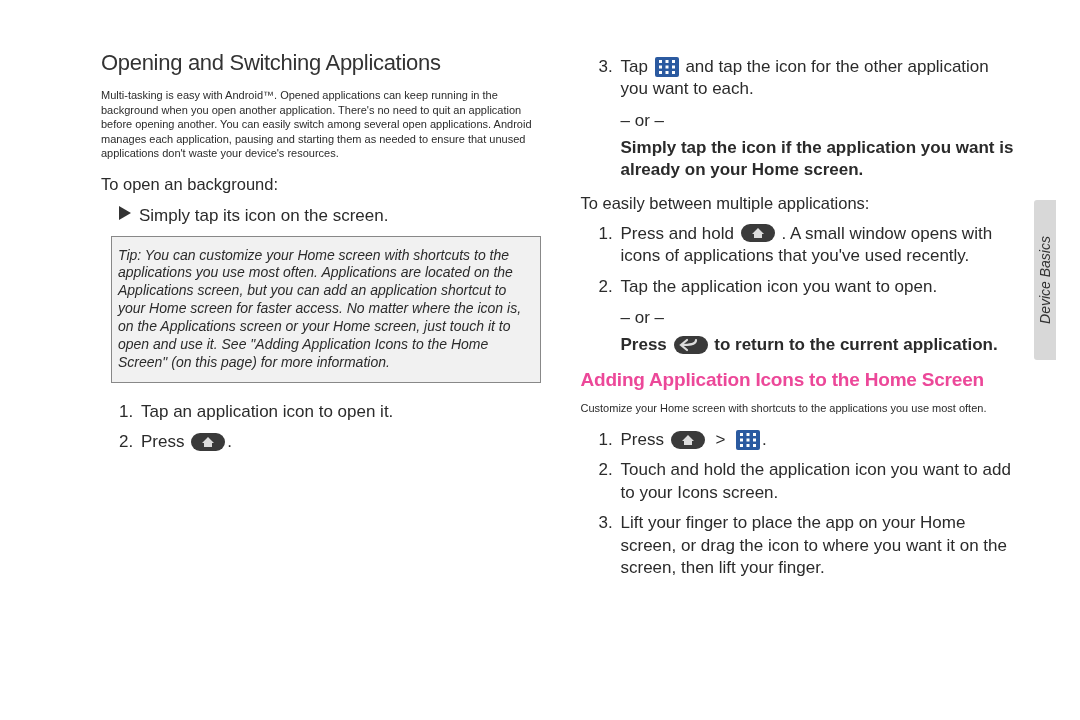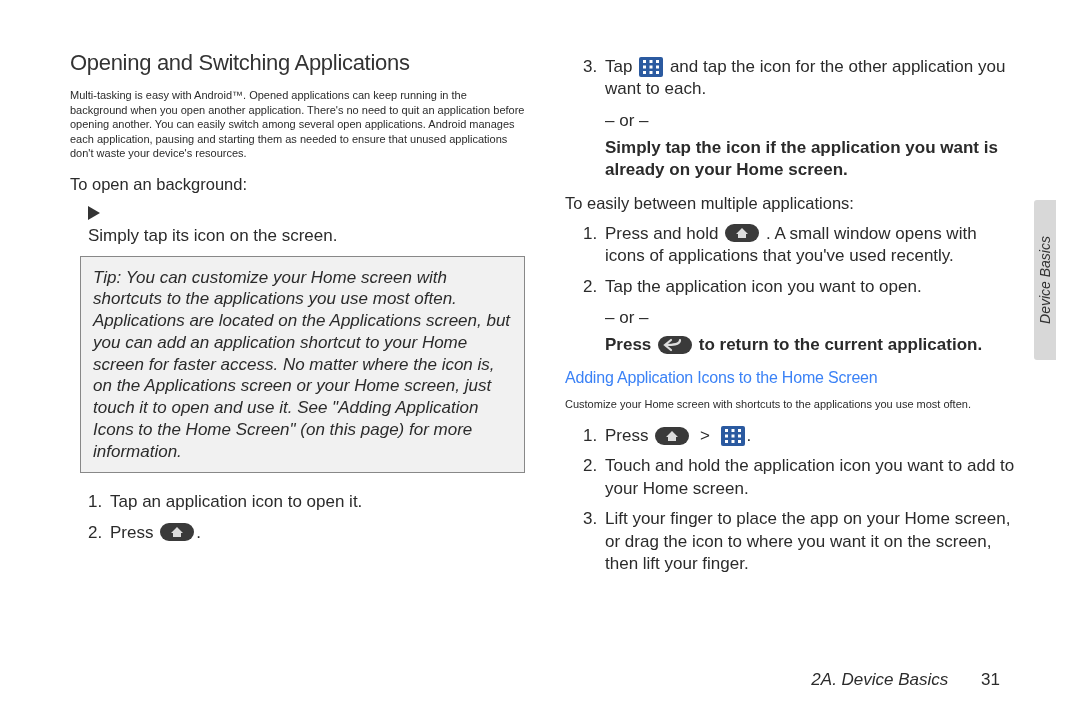--- a/index.html
+++ b/index.html
@@ -15,66 +15,66 @@
   .page {
     position: relative;
     width: 1080px;
     height: 720px;
     box-sizing: border-box;
     padding: 50px 60px 40px 70px;
   }
   .columns {
     display: flex;
     gap: 40px;
+    margin-left: 31px;
   }
   .col {
     flex: 1;
     min-width: 0;
   }
   h2.section-title {
     font-size: 22px;
     font-weight: 400;
     margin: 0 0 12px 0;
     color: #333;
     letter-spacing: -0.3px;
   }
   h2.sub-title {
-    font-size: 16px;
-    font-weight: 400;
+    font-size: 19px;
+    font-weight: 700;
     margin: 8px 0 10px 0;
-    color: #3b82f6;
+    color: #ec4899;
     letter-spacing: -0.2px;
   }
   p.body {
     font-size: 11px;
     line-height: 1.32;
     margin: 0 0 14px 0;
   }
   .procedure-label {
     font-size: 16.5px;
     margin: 6px 0 10px 0;
   }
   .bullet-row {
     display: flex;
-    align-items: flex-start;
+    align-items: flex-end;
     margin: 0 0 10px 18px;
     font-size: 17px;
-    flex-direction: column;
   }
   .bullet-arrow {
     flex: 0 0 auto;
     margin-right: 8px;
     font-size: 14px;
     line-height: 22px;
   }
   .tipbox {
     border: 1px solid #888;
     background: #f1f1f1;
-    padding: 10px 12px;
-    font-size: 17px;
+    padding: 10px 6px;
+    font-size: 14px;
     line-height: 1.28;
     font-style: italic;
     margin: 4px 0 18px 10px;
   }
   .tipbox .tip-label {
     font-style: italic;
   }
   ol.numlist {
     list-style: none;
     padding: 0;
@@ -283,31 +283,27 @@
                   <rect x="4" y="14" width="3" height="3"></rect>
                     <rect x="10.5" y="14" width="3" height="3"></rect>
                     <rect x="17" y="14" width="3" height="3"></rect>
                 </g>
               </svg>
             </span>.
           </span>
         </li>
         <li>
           <span class="num">2.</span>
-          <span class="txt">Touch and hold the application icon you want to add to your Home screen.</span>
+          <span class="txt">Touch and hold the application icon you want to add to your Icons screen.</span>
         </li>
         <li>
           <span class="num">3.</span>
           <span class="txt">Lift your finger to place the app on your Home screen, or drag the icon to where you want it on the screen, then lift your finger.</span>
         </li>
       </ol>
     </div>
   </div>
 
-  <div class="footer">
-    <span>2A. Device Basics</span>
-    <span class="pagenum">31</span>
-  </div>
 
   <div class="side-tab">
     <span>Device Basics</span>
   </div>
 </div>
 
 </body></html>

